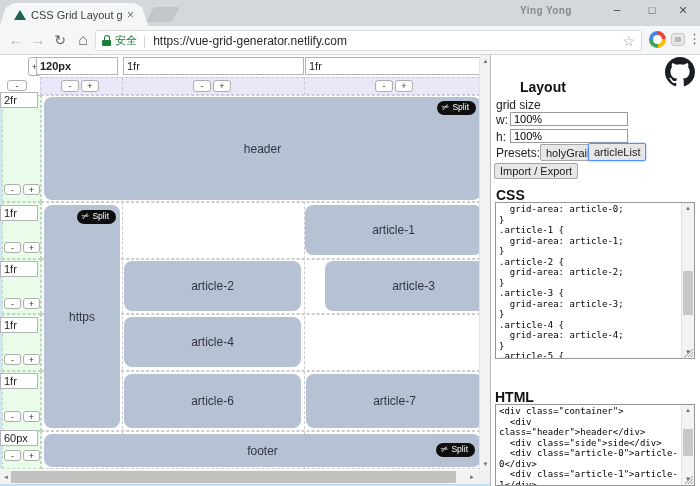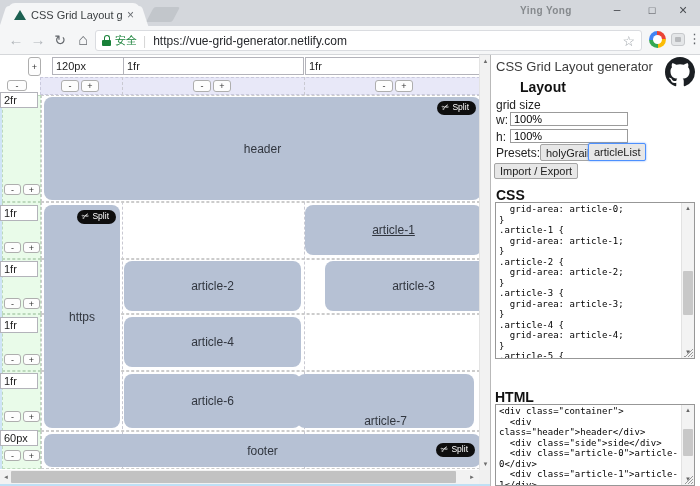--- a/index.html
+++ b/index.html
@@ -40,21 +40,21 @@
   .menu-dots { left:688px; top:31px; font-size:13px; color:#5f6368; }
 
   
   .editor { left:0; top:55px; width:479px; height:429px; background:#fff; }
   .editor .abs { position:absolute; }
   .blue-sliver { left:0; top:40px; width:2px; height:374px; background:#cfe4f7; }
   .tinybtn { background:#fdfdfd; border:1px solid #aeaeae; border-radius:3px; font-size:9px; line-height:8px; text-align:center; color:#333; padding:0; font-family:"Liberation Sans",sans-serif; }
   .corner-plus { left:28px; top:2px; width:13px; height:19px; }
   .corner-minus { left:7px; top:25px; width:20px; height:11px; }
   .trackinput { border:1px solid #b3b3ba; background:#fff; font-size:11px; padding:0 3px; color:#222; font-family:"Liberation Sans",sans-serif; }
-  .colin-0 { left:52px; top:2px; width:82px; height:18px; }
+  .colin-0 { left:36px; top:2px; width:82px; height:18px;font-weight:bold; }
   .colin-1 { left:123px; top:2px; width:181px; height:18px; }
   .colin-2 { left:305px; top:2px; width:180px; height:18px; }
   .colstrip { left:40px; top:22px; width:445px; height:18px; background:#e8e8f8; border:1px dashed #c9c9dd; }
   .pm { width:18px; height:12px; }
   .cpm-0 { left:61px; top:25px; } .cpm-0b { left:81px; top:25px; }
   .cpm-1 { left:193px; top:25px; } .cpm-1b { left:213px; top:25px; }
   .cpm-2 { left:375px; top:25px; } .cpm-2b { left:395px; top:25px; }
   .vline { width:0; border-left:1px dashed #c9c9d2; top:22px; height:392px; }
   .vl-1 { left:122px; } .vl-2 { left:304px; }
   .rowbox { left:41px; width:444px; border:1px dashed #cccccc; }
@@ -70,27 +70,27 @@
   .rpm-1 { left:4px; top:187px; } .rpm-1b { left:23px; top:187px; }
   .rpm-2 { left:4px; top:243px; } .rpm-2b { left:23px; top:243px; }
   .rpm-3 { left:4px; top:299px; } .rpm-3b { left:23px; top:299px; }
   .rpm-4 { left:4px; top:356px; } .rpm-4b { left:23px; top:356px; }
   .rpm-5 { left:4px; top:395px; } .rpm-5b { left:23px; top:395px; }
 
   .cell { background:#b6c1d4; border-radius:8px; display:flex; align-items:center; justify-content:center; color:#31363f; font-size:12px; }
   .c-header   { left:44px;  top:42px;  width:437px; height:103px; }
   .c-side     { left:44px;  top:150px; width:76px;  height:223px; }
   .c-a0 { left:124px; top:150px; width:177px; height:50px; }
-  .c-a1 { left:305px; top:150px; width:177px; height:50px;text-decoration:underline; }
+  .c-a1 { left:305px; top:150px; width:177px; height:50px; }
   .c-a2 { left:124px; top:206px; width:177px; height:50px; }
   .c-a3 { left:305px; top:206px; width:177px; height:50px;margin-left:20px; }
   .c-a4 { left:124px; top:262px; width:177px; height:50px; }
   .c-a5 { left:305px; top:262px; width:177px; height:50px; }
   .c-a6 { left:124px; top:319px; width:177px; height:54px; }
-  .c-a7 { left:297px; top:319px; width:177px; height:54px;align-items:flex-end; }
+  .c-a7 { left:306px; top:319px; width:177px; height:54px; }
   .c-footer { left:44px; top:379px; width:437px; height:33px; }
   .split { position:absolute; background:#0e0e0e; color:#fff; border-radius:9px; font-size:8.5px; padding:2px 7px 3px 5px; display:flex; align-items:center; gap:3px; line-height:9px; }
   .split .scis { font-size:9px; transform:rotate(-20deg); display:inline-block; }
   .sp-header { right:5px; top:4px; } .sp-side { right:4px; top:5px; } .sp-footer { right:6px; top:9px; }
 
   
   .vscroll { left:479px; top:55px; width:11px; height:415px; background:#f2f2f2; border-left:1px solid #e3e3e3; }
   .vscroll .up, .vscroll .down { position:absolute; left:0; width:11px; height:12px; font-size:6px; color:#6d6d6d; text-align:center; line-height:12px; background:#f2f2f2; }
   .vscroll .up { top:0; } .vscroll .down { bottom:0; }
   .hscroll { left:0; top:470px; width:479px; height:14px; background:#f2f2f2; }
@@ -271,21 +271,20 @@
   <span class="down">▼</span>
 </div>
 <div class="abs hscroll">
   <span class="left">◄</span>
   <div class="hthumb"></div>
   <span class="right">►</span>
 </div>
 <div class="abs scorner"></div>
 
 <div class="abs sidebar">
-  <span class="abs sb-title">CSS Grid Layout generator</span>
   <svg class="abs gh" viewBox="0 0 16 16">
     <path fill="#1b1f23" d="M8 0C3.58 0 0 3.58 0 8c0 3.54 2.29 6.53 5.47 7.59.4.07.55-.17.55-.38 0-.19-.01-.82-.01-1.49-2.01.37-2.53-.49-2.69-.94-.09-.23-.48-.94-.82-1.13-.28-.15-.68-.52-.01-.53.63-.01 1.08.58 1.23.82.72 1.21 1.87.87 2.33.66.07-.52.28-.87.51-1.07-1.78-.2-3.64-.89-3.64-3.95 0-.87.31-1.59.82-2.15-.08-.2-.36-1.02.08-2.12 0 0 .67-.21 2.2.82.64-.18 1.32-.27 2-.27s1.36.09 2 .27c1.53-1.04 2.2-.82 2.2-.82.44 1.1.16 1.92.08 2.12.51.56.82 1.27.82 2.15 0 3.07-1.87 3.75-3.65 3.95.29.25.54.73.54 1.48 0 1.07-.01 1.93-.01 2.2 0 .21.15.46.55.38A8.01 8.01 0 0 0 16 8c0-4.42-3.58-8-8-8z"></path>
   </svg>
   <span class="abs heading h-layout">Layout</span>
   <span class="abs lbl l-gridsize">grid size</span>
   <span class="abs lbl l-w">w:</span>
   <input class="abs sizein in-w" value="100%" style="">
   <span class="abs lbl l-h">h:</span>
   <input class="abs sizein in-h" value="100%" style="">
   <span class="abs lbl l-presets">Presets:</span>

